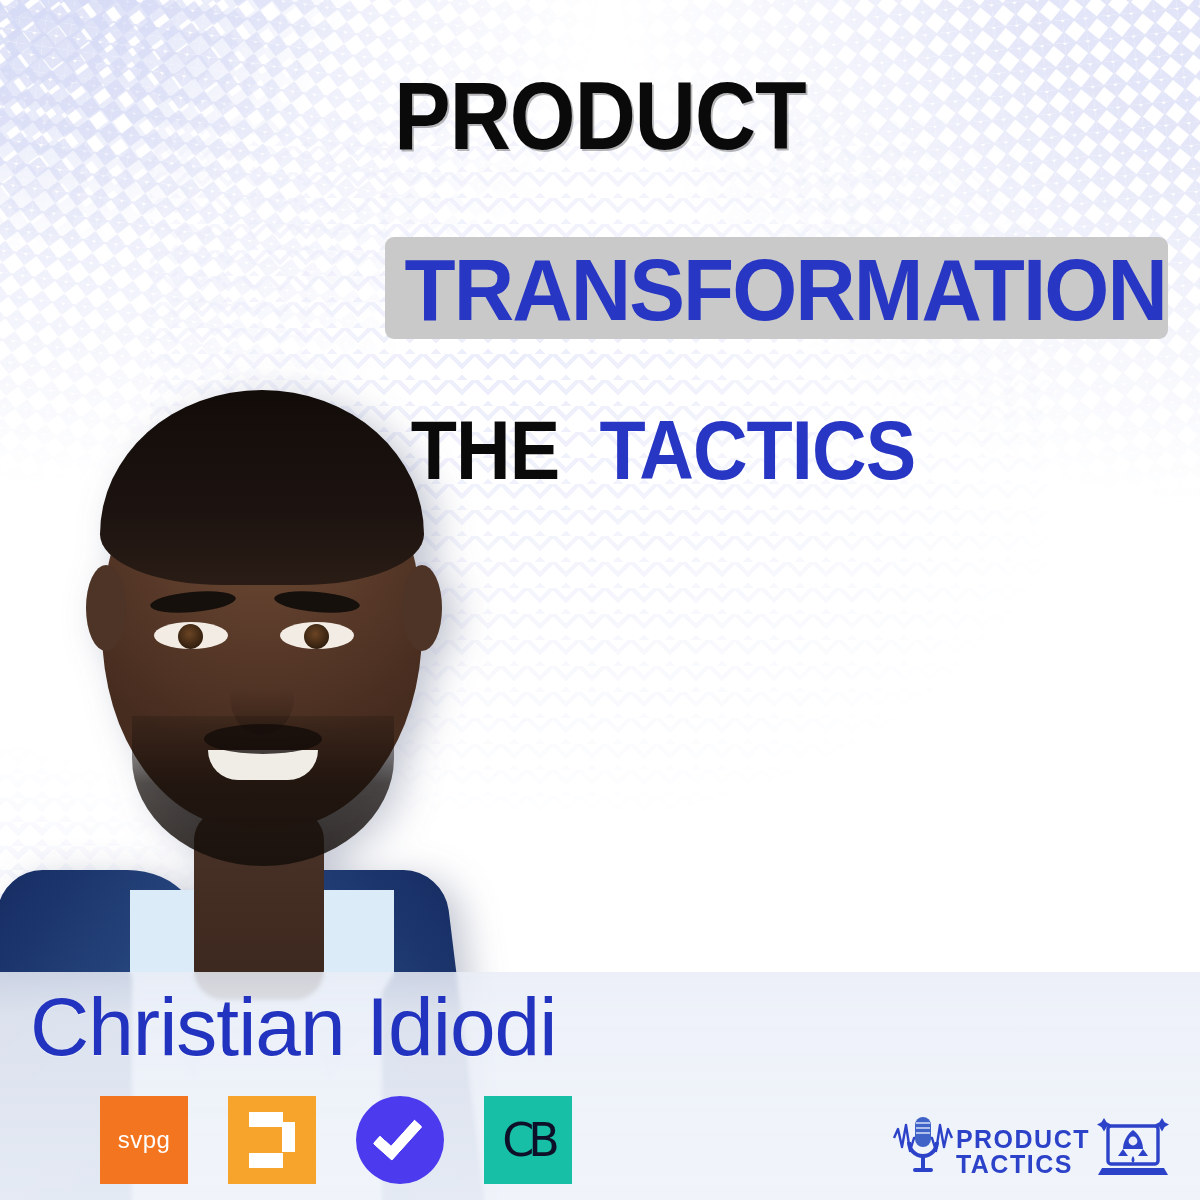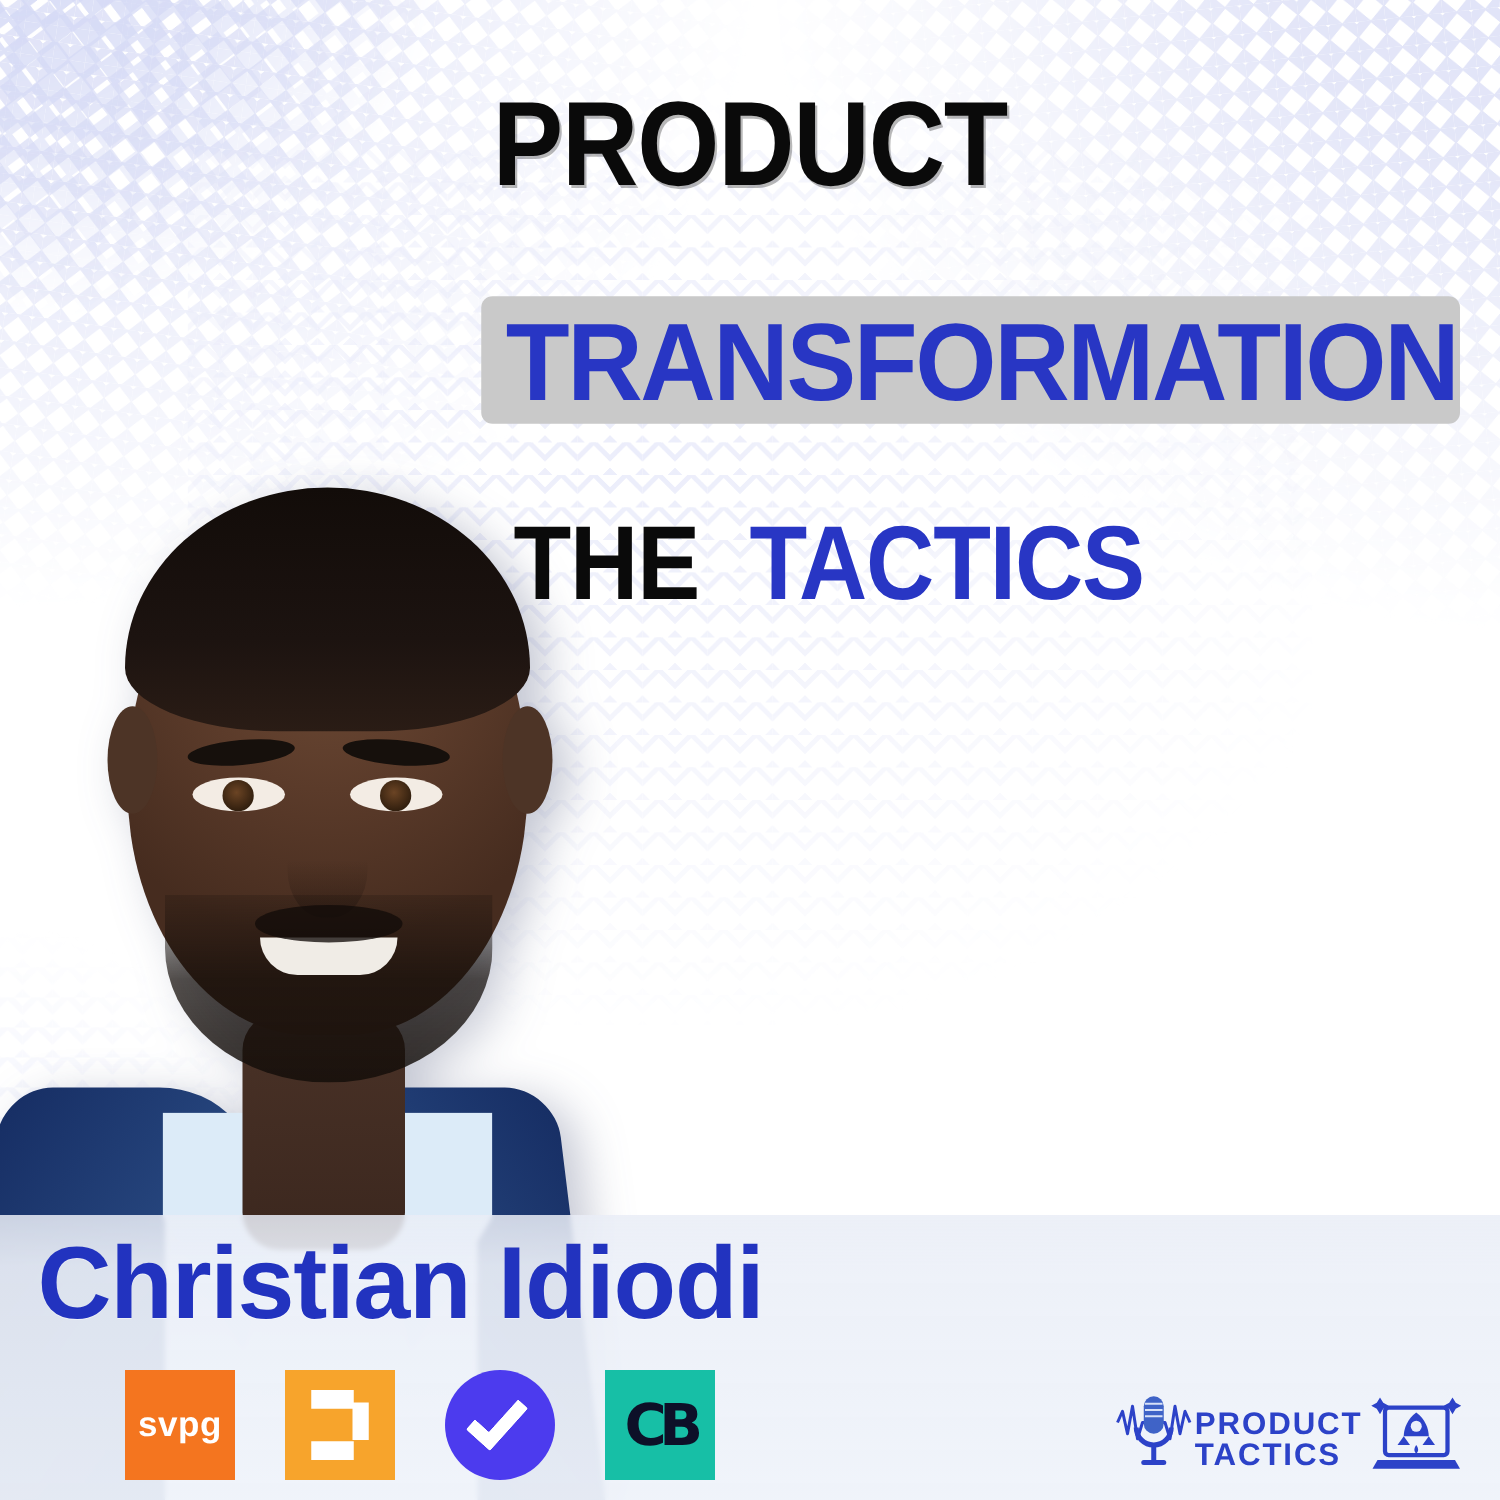--- a/index.html
+++ b/index.html
@@ -257,21 +257,21 @@
     left:0; right:0; bottom:0;
     height:228px;
     background:linear-gradient(180deg, rgba(233,237,246,.86) 0%, rgba(236,240,248,.92) 18%, rgba(239,243,250,.95) 100%);
     z-index:7;
     backdrop-filter:blur(2px);
   }
   .speaker-name{
     position:absolute;
     top:986px; left:30px;
     font-size:82px;
-    font-weight:bold;
+    font-weight:normal;
     color:#2233bf;
     letter-spacing:-1px;
     line-height:1;
     z-index:9;
     text-shadow:0 1px 0 rgba(255,255,255,.45);
   }
 
   
   .logo-strip{
     position:absolute;
@@ -282,23 +282,23 @@
     z-index:9;
   }
   .logo-tile{
     width:88px; height:88px;
     display:flex; align-items:center; justify-content:center;
     position:relative;
   }
   .logo-svpg{
     background:#f4751f;
     color:#ffffff;
-    font-size:28px;
+    font-size:24px;
     letter-spacing:.5px;
-    font-weight:bold;
+    font-weight:normal;
   }
   .logo-amplitude{ background:#f7a42c; }
   .logo-amplitude .glyph{
     position:relative; width:46px; height:56px;
   }
   .logo-amplitude .g1,.logo-amplitude .g2,.logo-amplitude .g3{
     position:absolute; background:#ffffff;
   }
   .logo-amplitude .g1{ left:0; top:0; width:34px; height:15px; }
   .logo-amplitude .g2{ right:0; top:10px; width:13px; height:30px; }
@@ -311,21 +311,21 @@
     width:46px; height:26px;
     border-left:11px solid #fff;
     border-bottom:11px solid #fff;
     transform:rotate(-48deg) translate(2px,-5px);
     border-radius:2px;
   }
   .logo-cb{ background:#17bfa6; }
   .logo-cb .cbmark{
     color:#0d1028;
     font-size:46px;
-    font-weight:bold;
+    font-weight:normal;
     letter-spacing:-6px;
     font-family:"DejaVu Sans", sans-serif;
   }
 
   
   .pg-logo{
     position:absolute;
     right:28px; bottom:16px;
     display:flex; align-items:center;
     z-index:9;

